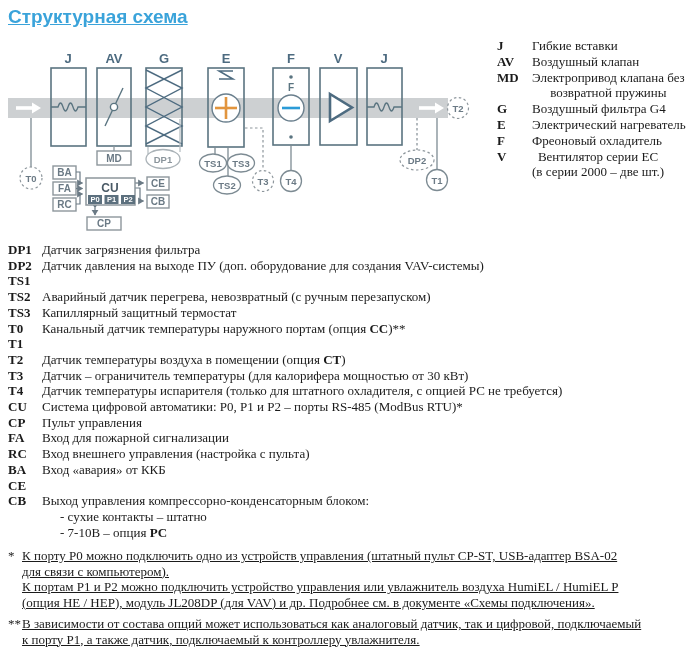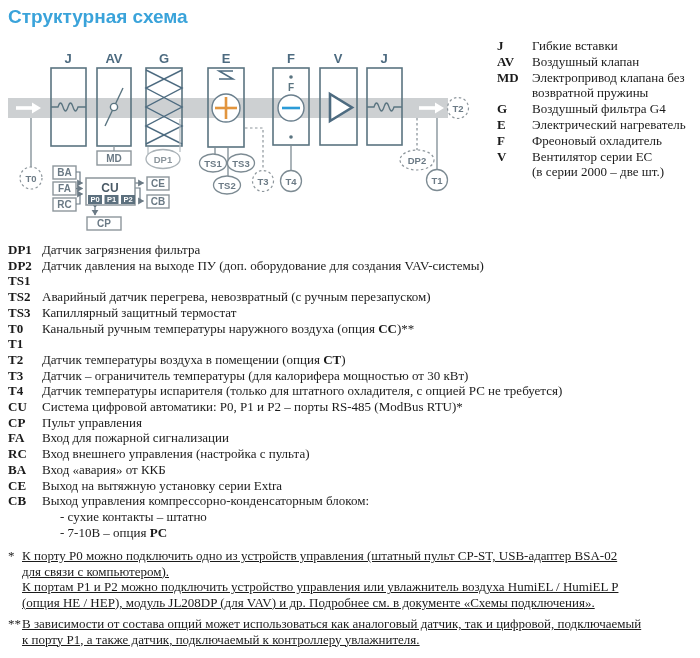--- a/index.html
+++ b/index.html
@@ -1,25 +1,25 @@
 <!DOCTYPE html>
 <html><head>
 <meta charset="utf-8">
 <style>
   html,body{margin:0;padding:0;background:#ffffff;}
   .page{position:relative;width:700px;height:658px;background:#fff;overflow:hidden;
         font-family:"Liberation Serif",serif;color:#1b1b1b;}
   .title{position:absolute;left:8px;top:6px;font-family:"Liberation Sans",sans-serif;
-         font-weight:bold;font-size:19px;color:#3aa3da;}
+         font-weight:bold;font-size:19px;color:#3aa3da;text-decoration:underline;}
   .diagram-svg{position:absolute;left:0;top:38px;}
   
   .legend{position:absolute;left:497px;top:38px;width:203px;font-size:13px;line-height:15.8px;}
   .legend .lrow{display:flex;}
   .legend .lkey{width:35px;flex:none;font-weight:bold;}
-  .legend .ltext{white-space:pre-line;}
+  .legend .ltext{white-space:pre-line;text-align:center;}
   
   .mainlist{position:absolute;left:8px;top:242px;width:688px;font-size:13px;line-height:15.7px;}
   .mrow{display:flex;}
   .mkey{width:34px;flex:none;font-weight:bold;}
   .mtext{white-space:nowrap;}
   .mrow.sub .mtext{padding-left:18px;font-family:Liberation Serif, serif;}
   .bold{font-weight:bold;}
   
   .footnote{position:absolute;left:8px;width:688px;font-size:13px;line-height:15.6px;display:flex;}
   .fn1{top:548px;}
@@ -272,21 +272,21 @@
     <div class="mrow">
         <span class="mkey">TS2</span>
         <span class="mtext"><span>Аварийный датчик перегрева, невозвратный (с ручным перезапуском)</span><span class="bold"></span><span></span></span>
       </div>
     <div class="mrow">
         <span class="mkey">TS3</span>
         <span class="mtext"><span>Капиллярный защитный термостат</span><span class="bold"></span><span></span></span>
       </div>
     <div class="mrow">
         <span class="mkey">T0</span>
-        <span class="mtext"><span>Канальный ручным температуры наружного воздуха (опция </span><span class="bold">СС</span><span>)**</span></span>
+        <span class="mtext"><span>Канальный датчик температуры наружного портам (опция </span><span class="bold">СС</span><span>)**</span></span>
       </div>
     <div class="mrow">
         <span class="mkey">T1</span>
       </div>
     <div class="mrow">
         <span class="mkey">T2</span>
         <span class="mtext"><span>Датчик температуры воздуха в помещении (опция </span><span class="bold">СТ</span><span>)</span></span>
       </div>
     <div class="mrow">
         <span class="mkey">T3</span>
@@ -311,21 +311,20 @@
     <div class="mrow">
         <span class="mkey">RC</span>
         <span class="mtext"><span>Вход внешнего управления (настройка с пульта)</span><span class="bold"></span><span></span></span>
       </div>
     <div class="mrow">
         <span class="mkey">BA</span>
         <span class="mtext"><span>Вход «авария» от ККБ</span><span class="bold"></span><span></span></span>
       </div>
     <div class="mrow">
         <span class="mkey">CE</span>
-        <span class="mtext"><span>Выход на вытяжную установку серии Extra</span><span class="bold"></span><span></span></span>
       </div>
     <div class="mrow">
         <span class="mkey">CB</span>
         <span class="mtext"><span>Выход управления компрессорно-конденсаторным блоком:</span><span class="bold"></span><span></span></span>
       </div>
     <div class="mrow sub">
         <span class="mkey"></span>
         <span class="mtext"><span>- сухие контакты – штатно</span><span class="bold"></span><span></span></span>
       </div>
     <div class="mrow sub">

